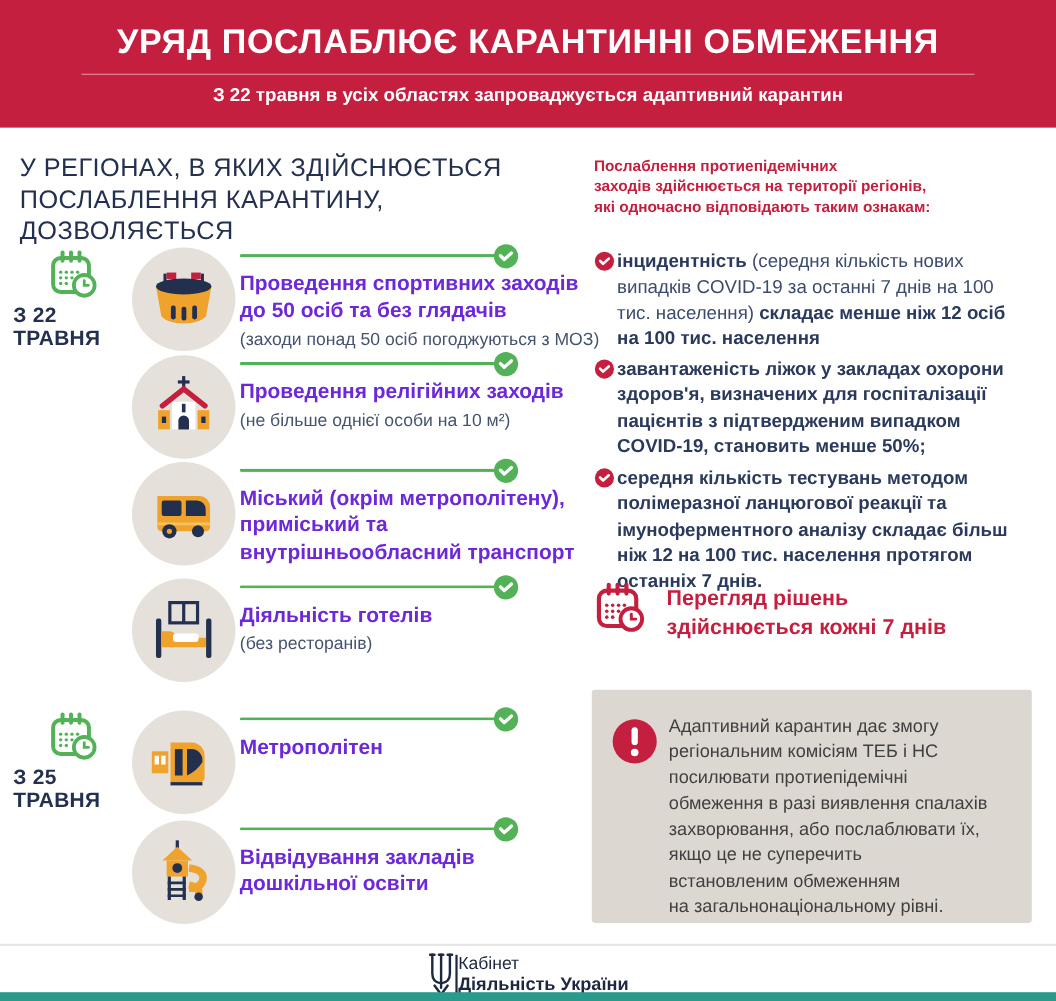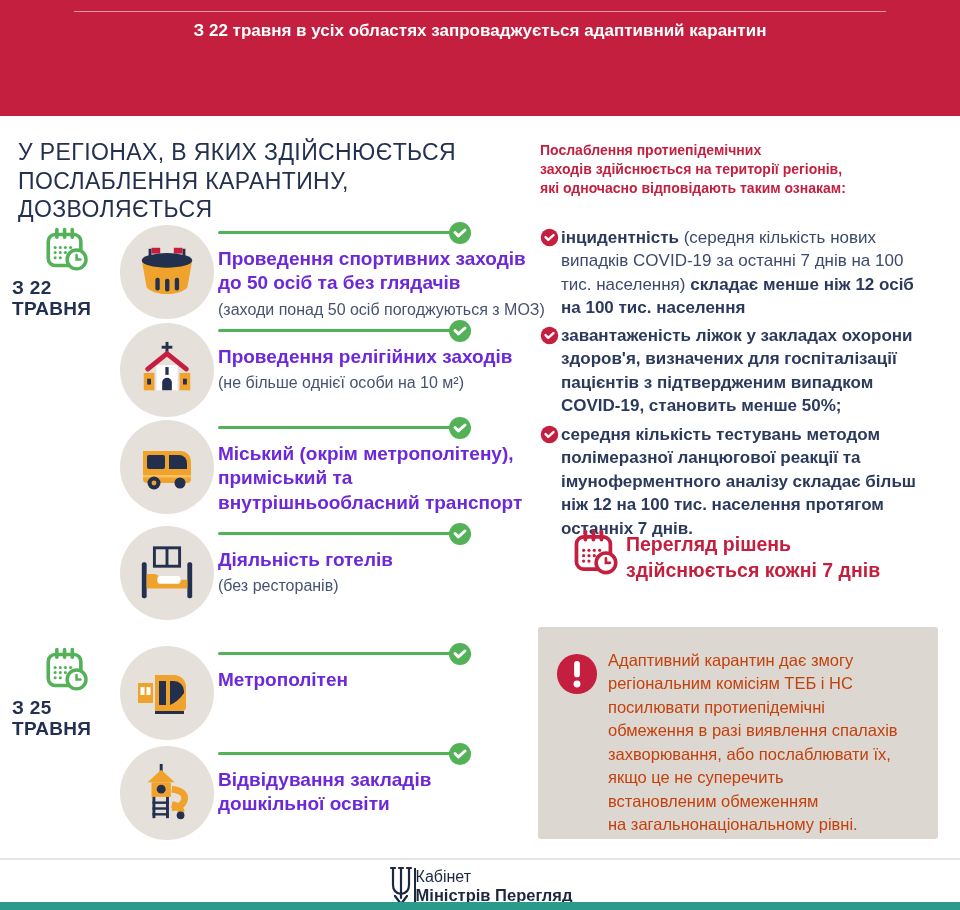--- a/index.html
+++ b/index.html
@@ -35,44 +35,45 @@
 
   
   .right-heading { position:absolute; left:540px; top:141px; width:420px; font-size:14px; font-weight:700;
     color:#c51f3f; line-height:1.34; white-space:pre-line; }
   .bullet { position:absolute; left:540px; width:400px; display:flex; gap:2px; }
   .bullet > svg { flex:0 0 auto; margin-top:2px; }
   .btext { font-size:17px; color:#2b3a5c; line-height:1.38; width:371px; }
   .b-lead,.b-rest { font-weight:700; }
   .b-paren { font-weight:400; color:#3c4a6b; }
 
-  .review { position:absolute; left:572px; top:528px; display:flex; gap:4px; }
+  .review { position:absolute; left:540px; top:528px; display:flex; gap:16px; }
   .review-text { margin-top:3px; font-size:19.5px; font-weight:700; color:#c51f3f; line-height:1.35; white-space:pre-line; }
 
   .infobox { position:absolute; left:538px; top:627px; width:400px; height:212px; background:#ddd7d2; border-radius:3px; }
   .infobox > svg { position:absolute; left:18px; top:26px; }
   .infobox-text { position:absolute; left:70px; top:22px; width:316px; font-size:16.5px; font-weight:400;
-    color:#c2410c; line-height:1.42; white-space:pre-line; }
+    color:#404040; line-height:1.42; white-space:pre-line; }
 
   
   .footer-div { position:absolute; left:0; top:858px; width:960px; border-top:2px solid #e5e5e5; }
   .footer { position:absolute; left:0; top:866px; width:960px; display:flex; justify-content:center;
     align-items:center; }
   .footer .vbar { width:2px; height:36px; background:#1c2740; }
   .org { color:#1c2740; }
   .org-l1 { font-size:16px; line-height:1.2; }
   .org-l2 { font-size:16.5px; font-weight:700; line-height:1.2; }
   .teal-bar { position:absolute; left:0; bottom:0; width:960px; height:8px; background:#2a9a8c; }
 </style>
 </head>
 <body>
 
 <div class="page">
 
   <header class="hdr">
+    <h1>УРЯД ПОСЛАБЛЮЄ КАРАНТИННІ ОБМЕЖЕННЯ</h1>
     <div class="hdr-div"></div>
     <div class="hdr-sub">З 22 травня в усіх областях запроваджується адаптивний карантин</div>
   </header>
 
   <h2 class="left-heading">У РЕГІОНАХ, В ЯКИХ ЗДІЙСНЮЄТЬСЯ
 ПОСЛАБЛЕННЯ КАРАНТИНУ, ДОЗВОЛЯЄТЬСЯ</h2>
 
   <div class="date-group" style="top:226px">
     <svg width="48" height="48" viewBox="0 0 56 56">
       <g fill="none" stroke="#53b258" stroke-width="4.2" stroke-linecap="round">
@@ -356,18 +357,18 @@
         <path d="M5 2 v17 q0 8 8 9"></path>
         <path d="M21 2 v17 q0 8 -8 9"></path>
         <path d="M13 2 v30"></path>
         <path d="M7 30 l6 8 6 -8"></path>
         <path d="M3 2 h4 M19 2 h4 M11 2 h4"></path>
       </g>
     </svg>
     <div class="vbar"></div>
     <div class="org">
       <div class="org-l1">Кабінет</div>
-      <div class="org-l2">Міністрів Перегляд</div>
+      <div class="org-l2">Діяльність України</div>
     </div>
   </div>
   <div class="teal-bar"></div>
 
 </div>
 
 </body></html>

